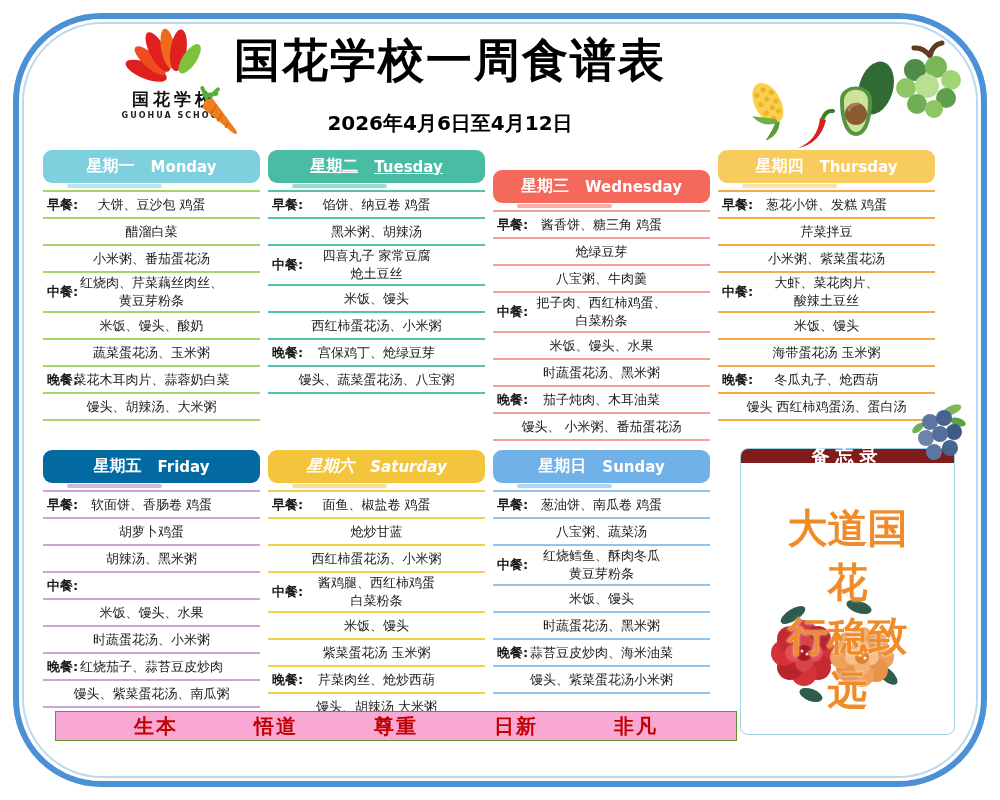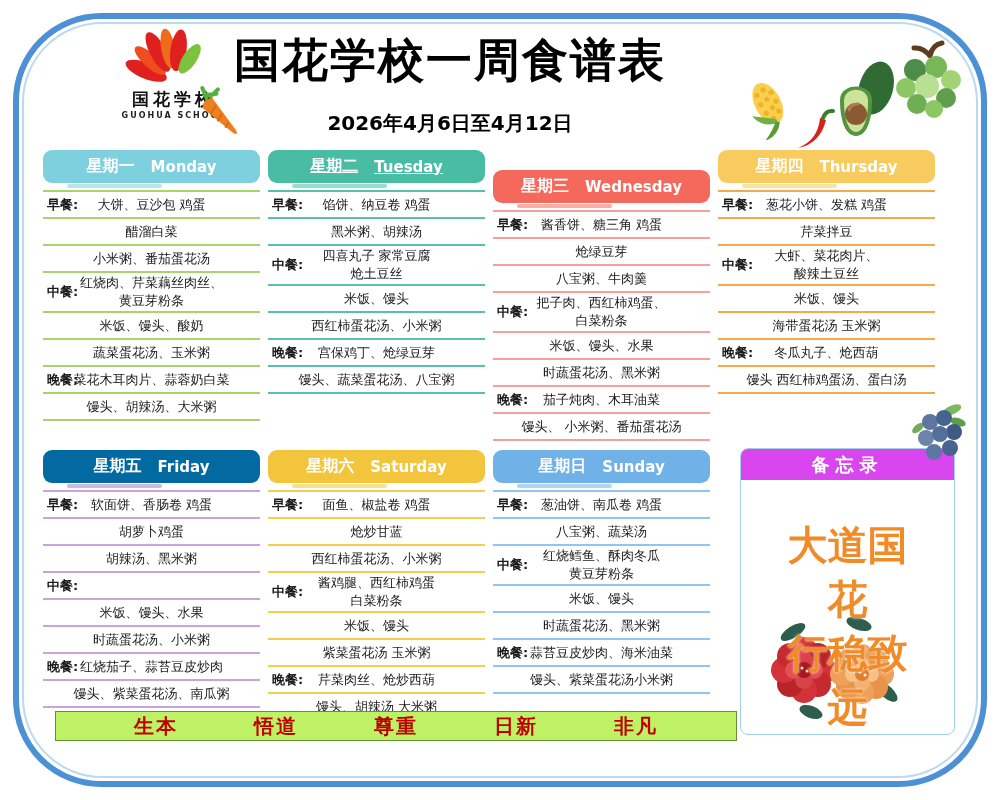--- a/index.html
+++ b/index.html
@@ -24,21 +24,21 @@
   .day-en{font-size:15px;font-weight:700;}
   .chip-shadow{height:4px;width:44%;margin:1px 0 0 11%;border-radius:2px;opacity:.55;}
   .rows{border-top:2px solid var(--line);margin-top:2px;}
   .row{position:relative;display:flex;align-items:center;justify-content:center;text-align:center;
        min-height:23px;border-bottom:2px solid var(--line);padding:1px 2px;}
   .meal-text{font-size:13px;font-weight:400;line-height:18px;white-space:pre-line;}
   .meal-label{position:absolute;left:4px;top:50%;transform:translateY(-50%);font-size:13px;font-weight:700;}
   
   .memo{position:absolute;left:740px;top:448px;width:215px;height:287px;z-index:5;
         border:1px solid #9fd2e6;border-radius:8px;background:#fff;box-sizing:border-box;}
-  .memo-header{height:31px;background:#d946ef;border-radius:7px 7px 0 0;display:flex;align-items:center;justify-content:center;
+  .memo-header{height:14px;background:#7f1d1d;border-radius:7px 7px 0 0;display:flex;align-items:center;justify-content:center;
                color:#fff;font-size:18px;font-weight:800;letter-spacing:6px;}
   .memo-body{position:relative;height:calc(100% - 31px);}
   .memo-lines{position:relative;z-index:3;padding-top:38px;}
   .memo-line{text-align:center;font-size:40px;line-height:54px;font-weight:700;color:#f08b28;text-shadow:0 0 3px #fff;}
   .memo-flowers{position:absolute;left:18px;top:130px;z-index:2;}
   
   .motto-bar{position:absolute;left:55px;top:711px;width:682px;height:30px;z-index:5;
              background:#73ac3e;border:1px solid #619331;box-sizing:border-box;
              display:flex;align-items:center;justify-content:space-around;padding:0 40px;}
   .motto{color:#c00000;font-size:20px;font-weight:700;letter-spacing:2px;}
@@ -243,20 +243,23 @@
         <div class="chip-shadow" style="background: rgb(248, 203, 95);"></div>
         <div class="rows">
           <div class="row">
             <span class="meal-label">早餐:</span>
             <span class="meal-text">葱花小饼、发糕  鸡蛋</span>
           </div>
           <div class="row">
             <span class="meal-text">芹菜拌豆</span>
           </div>
           <div class="row">
+            <span class="meal-text">小米粥、紫菜蛋花汤</span>
+          </div>
+          <div class="row">
             <span class="meal-label">中餐:</span>
             <span class="meal-text">大虾、菜花肉片、
 酸辣土豆丝</span>
           </div>
           <div class="row">
             <span class="meal-text">米饭、馒头</span>
           </div>
           <div class="row">
             <span class="meal-text">海带蛋花汤 玉米粥</span>
           </div>
@@ -298,21 +301,21 @@
           <div class="row">
             <span class="meal-label">晚餐:</span>
             <span class="meal-text">红烧茄子、蒜苔豆皮炒肉</span>
           </div>
           <div class="row">
             <span class="meal-text">馒头、紫菜蛋花汤、南瓜粥</span>
           </div>
         </div>
       </div>
       <div class="day-col" style="left: 268px; top: 450px; --line: #f3cf4e;">
-        <div class="day-header" style="background: rgb(242, 197, 61);">
+        <div class="day-header" style="background: rgb(242, 197, 61); font-style: italic;">
           <span class="day-cn">星期六</span>
           <span class="day-en">Saturday</span>
         </div>
         <div class="chip-shadow" style="background: rgb(242, 197, 61);"></div>
         <div class="rows">
           <div class="row">
             <span class="meal-label">早餐:</span>
             <span class="meal-text">面鱼、椒盐卷  鸡蛋</span>
           </div>
           <div class="row">
@@ -422,20 +425,20 @@
       </svg>
       <div class="memo-lines" id="memo-lines">
           <div class="memo-line" style="color: rgb(240, 139, 40);">大道国</div>
           <div class="memo-line" style="color: rgb(240, 139, 40);">花</div>
           <div class="memo-line" style="color: rgb(240, 139, 40);">行稳致</div>
           <div class="memo-line" style="color: rgb(240, 139, 40);">远</div>
         </div>
     </div>
   </div>
 
-  <div class="motto-bar" id="motto-bar" style="background: #bef264;">
+  <div class="motto-bar" id="motto-bar" style="background: #f9a8d4;">
       <span class="motto" style="color: rgb(192, 0, 0);">生本</span>
       <span class="motto" style="color: rgb(192, 0, 0);">悟道</span>
       <span class="motto" style="color: rgb(192, 0, 0);">尊重</span>
       <span class="motto" style="color: rgb(192, 0, 0);">日新</span>
       <span class="motto" style="color: rgb(192, 0, 0);">非凡</span>
     </div>
 </div>
 
 </body></html>

